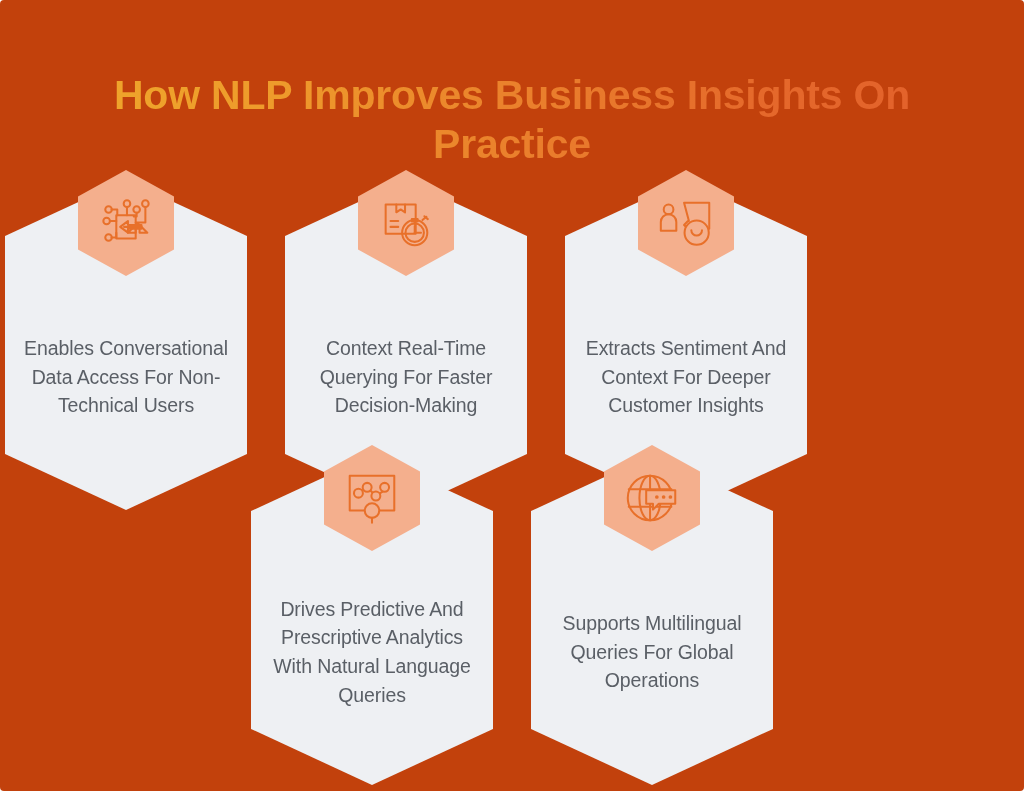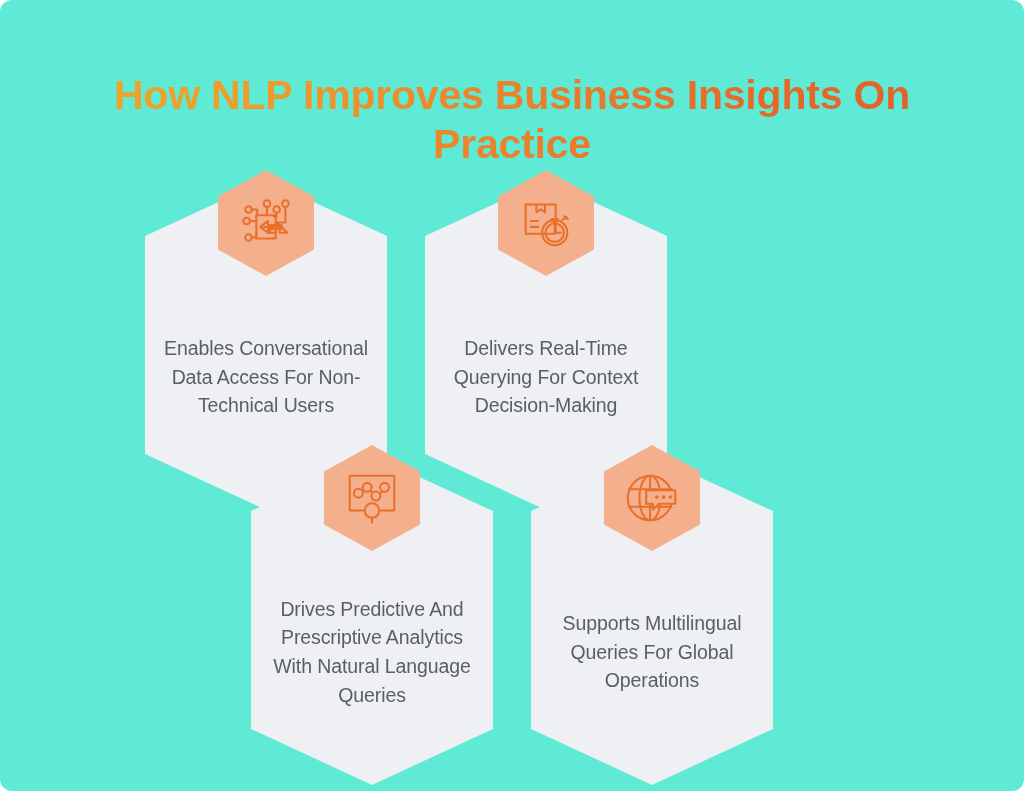--- a/index.html
+++ b/index.html
@@ -4,22 +4,22 @@
 <style>
   html, body {
     margin: 0;
     padding: 0;
     background: #ffffff;
   }
   #canvas {
     position: relative;
     width: 1024px;
     height: 791px;
-    background: #5eead4;
-    border-radius: 12px;
+    background: #c2410c;
+    border-radius: 4px;
     overflow: hidden;
     font-family: "Liberation Sans", sans-serif;
   }
 
   
   #title {
     position: absolute;
     left: 62px;
     top: 44px;
     width: 900px;
@@ -137,24 +137,38 @@
           <circle cx="41" cy="42" r="9.5"></circle>
           <path d="M41 42 v-7"></path>
           <path d="M41 42 h6.5"></path>
           <path d="M38 28 h6 v2.5 h-6 z"></path>
           <path d="M41 30.5 v2.5"></path>
           <path d="M49 29 l4 -3.5"></path>
           <path d="M51 25 l3.5 3"></path>
         </svg>
       </div>
       <div class="card-hex">
-        <div class="card-text">Delivers Real-Time Querying For Context Decision-Making</div>
-      </div>
-    </div>
-
+        <div class="card-text">Context Real-Time Querying For Faster Decision-Making</div>
+      </div>
+    </div>
+
+    <div class="card">
+      <div class="icon-hex">
+        <svg width="62" height="62" viewBox="0 0 64 64" fill="none" stroke="#E8702A" stroke-width="2.1" stroke-linecap="round" stroke-linejoin="round">
+          <circle cx="14" cy="18" r="5"></circle>
+          <path d="M6 40 v-9 a8 8 0 0 1 16 0 v9 z"></path>
+          <path d="M30 11 h26 v27 h-14 l-7 7 v-7 h-1 l-4 -4 l4 -4 h1 z"></path>
+          <circle cx="43" cy="42" r="12.5" fill="#F4AF8D"></circle>
+          <path d="M37.5 39.5 a5.5 5.5 0 0 0 11 0"></path>
+        </svg>
+      </div>
+      <div class="card-hex">
+        <div class="card-text">Extracts Sentiment And Context For Deeper Customer Insights</div>
+      </div>
+    </div>
   </div>
 
   <div class="row" id="row-bot">
 
     <div class="card">
       <div class="icon-hex">
         <svg width="62" height="62" viewBox="0 0 64 64" fill="none" stroke="#E8702A" stroke-width="2.1" stroke-linecap="round" stroke-linejoin="round">
           <rect x="9" y="9" width="46" height="36"></rect>
           <path d="M18 27 l9 -6 l9 9 l9 -6"></path>
           <circle cx="18" cy="27" r="4.6" fill="#F4AF8D"></circle>

